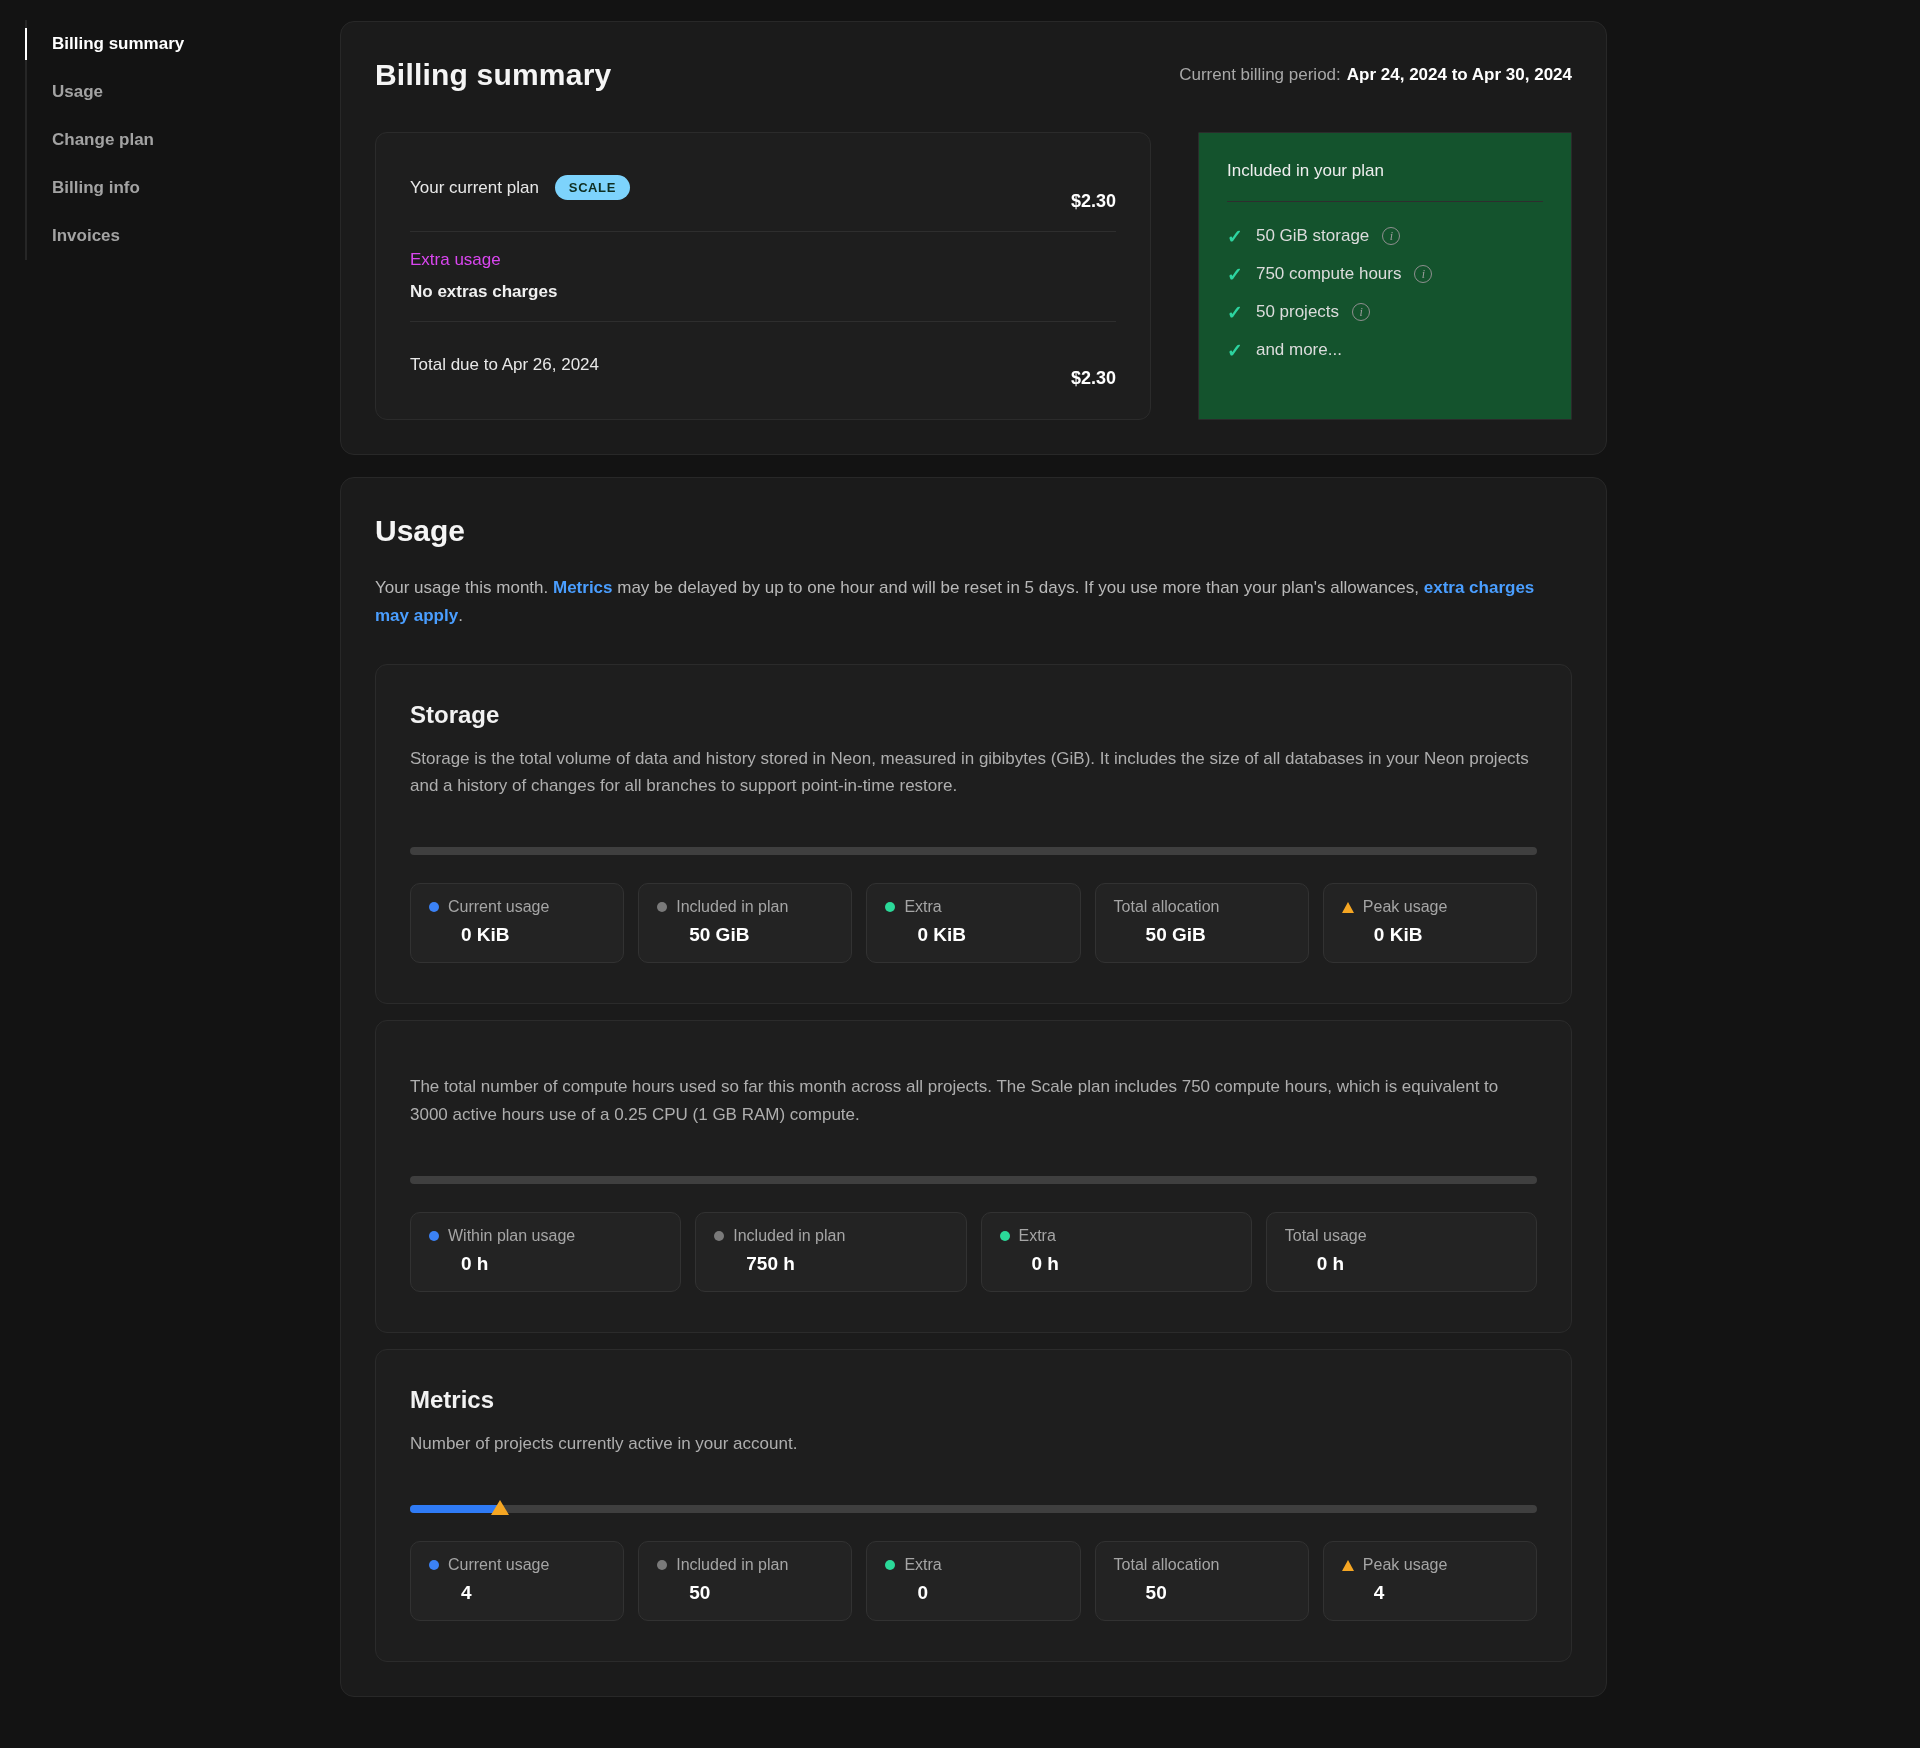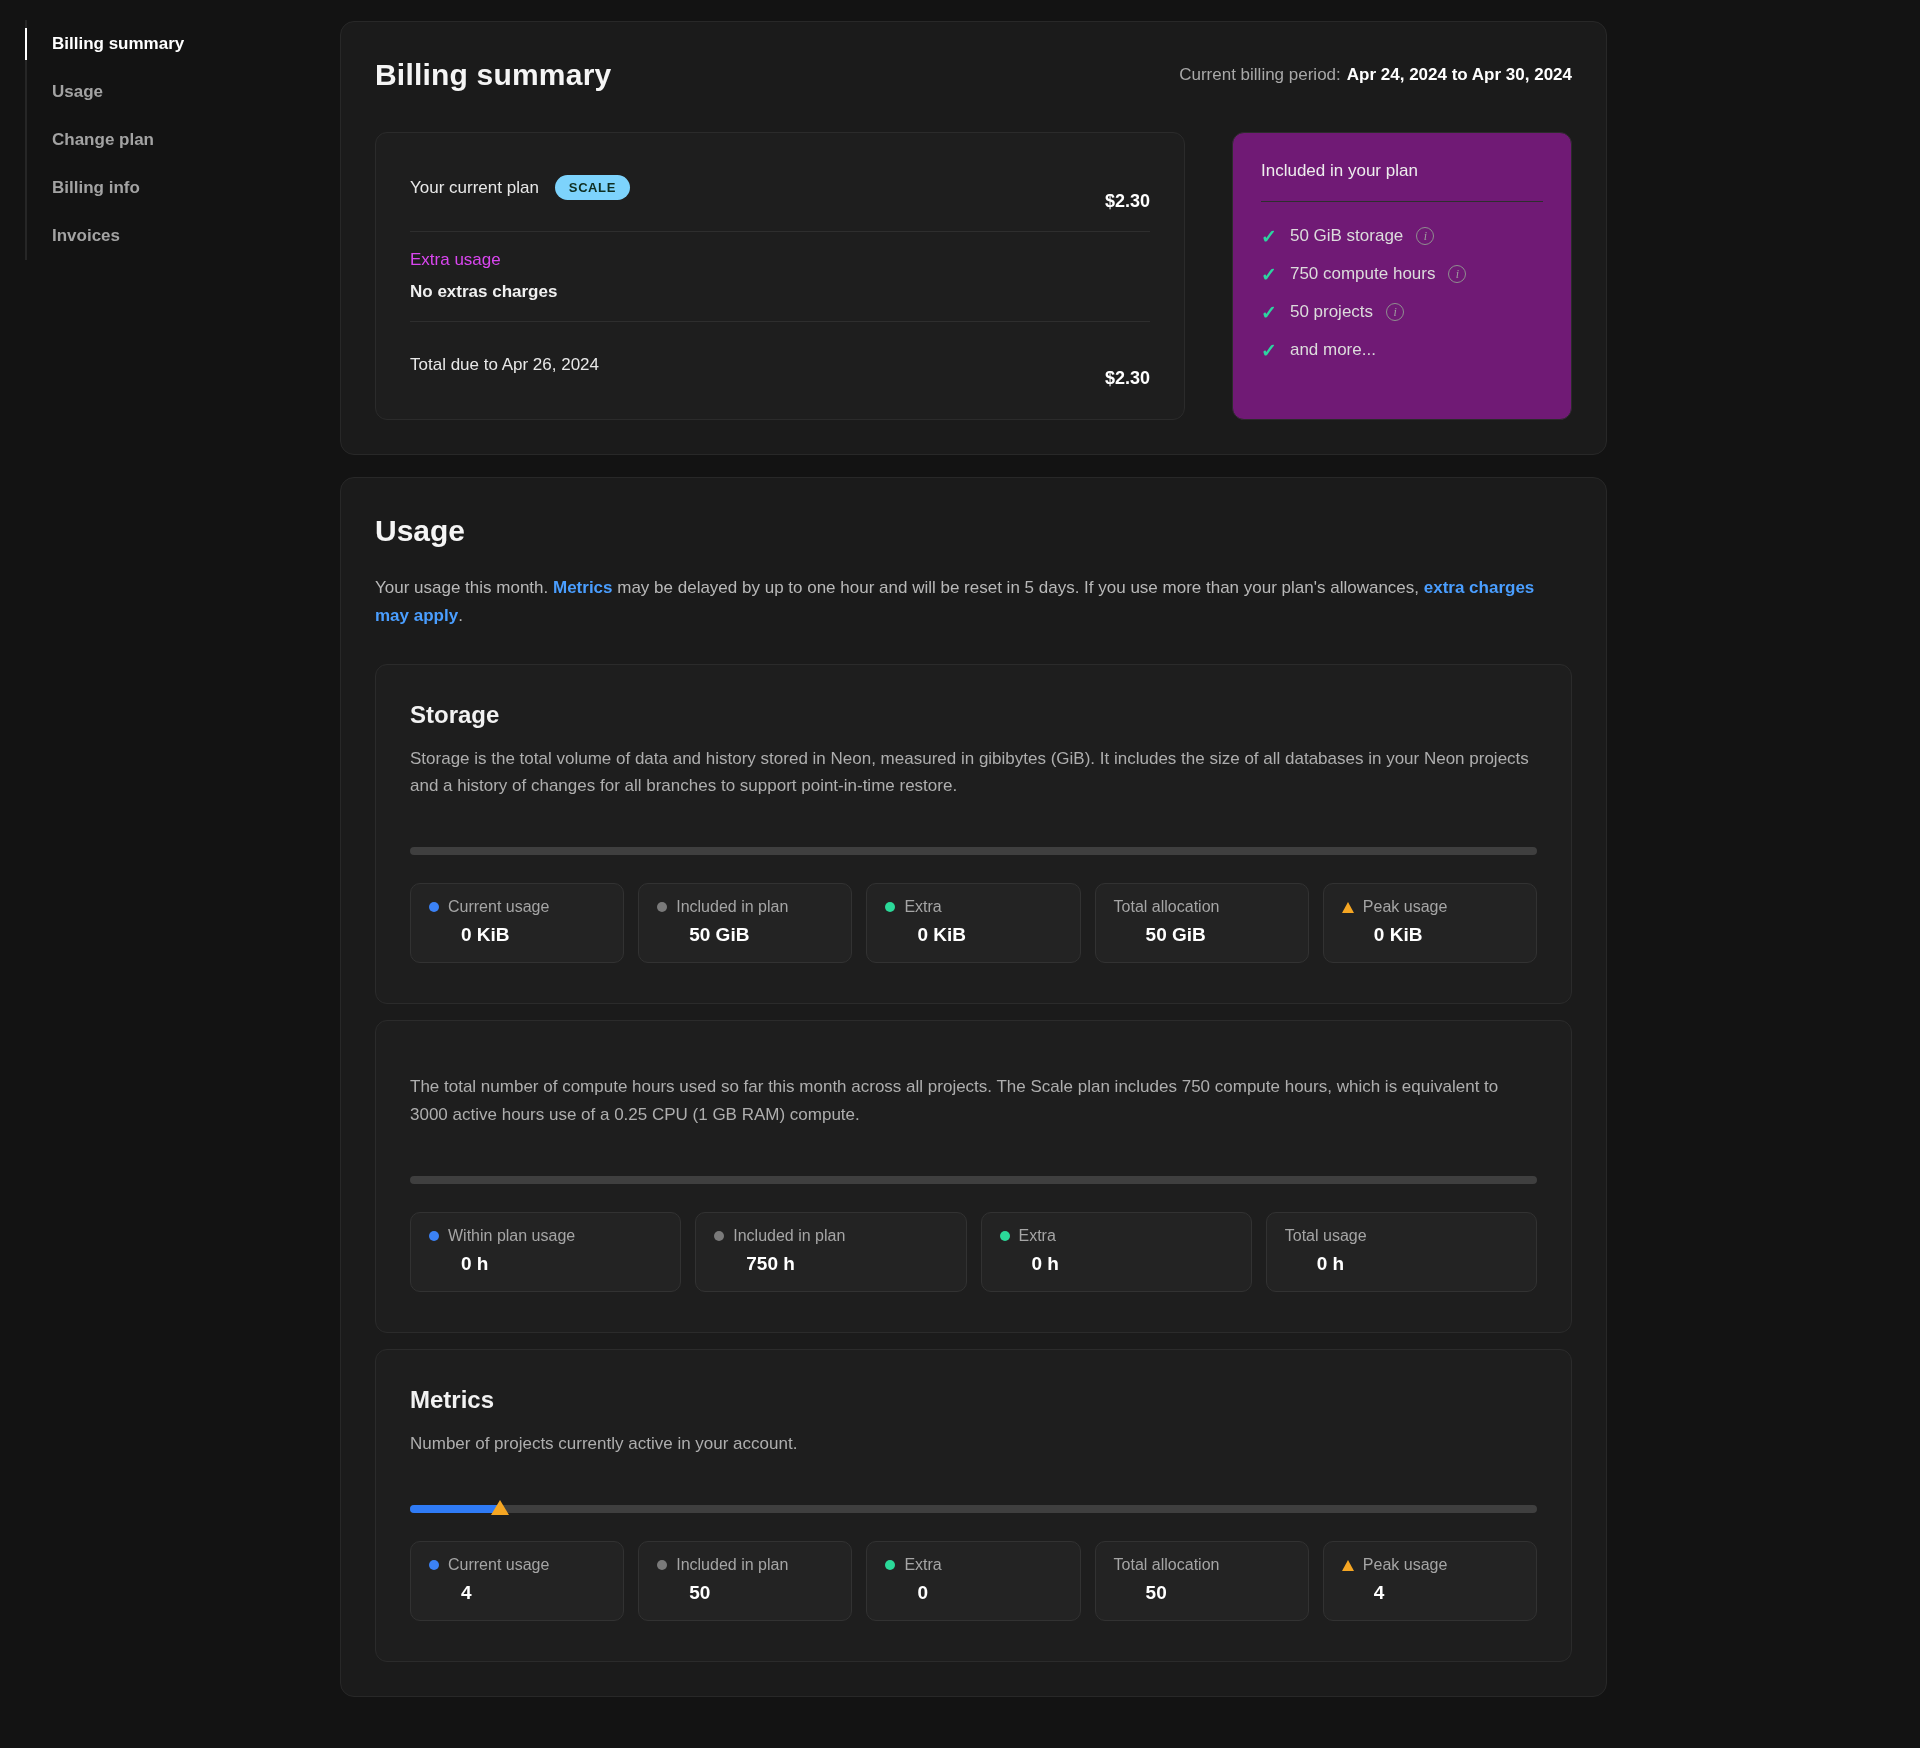--- a/index.html
+++ b/index.html
@@ -32,21 +32,21 @@
   .row-between { display:flex; align-items:center; justify-content:space-between; }
   .plan-left { display:flex; align-items:center; gap:16px; font-size:17px; color:#e8e8e8; }
   .badge { background:#7dd3fc; color:#0e2e21; font-size:13px; font-weight:700; letter-spacing:.6px;
            padding:5px 14px; border-radius:999px; }
   .price { font-size:18px; font-weight:700; color:#ffffff;margin-top:28px; }
   .divider { border:none; border-top:1px solid #2e2e2e; width:100%; }
   .muted-label { font-size:17px; color:#d946ef; }
   .strong-line { font-size:17px; font-weight:700; color:#f0f0f0; margin-top:12px; }
   .total-label { font-size:17px; color:#e8e8e8; }
 
-  .included-panel { width:340px; height:288px; background:#701a75; border:1px solid #2b2b2b; border-radius:12px;
+  .included-panel { width:374px; height:288px; background:#14532d; border:1px solid #2b2b2b; border-radius:1px;
                     padding:28px 28px; }
   .included-title { font-size:17px; color:#ededed; }
   .included-panel .divider { margin:20px 0 22px 0; }
   .included-list { display:flex; flex-direction:column; gap:14px; }
   .included-item { display:flex; align-items:center; gap:13px; font-size:17px; color:#dcdcdc; height:24px; }
   .check { color:#2dd4a0; font-size:19px; font-weight:700; line-height:1; }
   .info-icon { width:18px; height:18px; border:1.5px solid #8f8f8f; border-radius:50%;
                display:inline-flex; align-items:center; justify-content:center; flex:0 0 auto;
                color:#9f9f9f; font-size:12px; font-family:"Liberation Serif", serif; font-style:italic; cursor:pointer; }
   .info-icon::before { content:"i"; }

